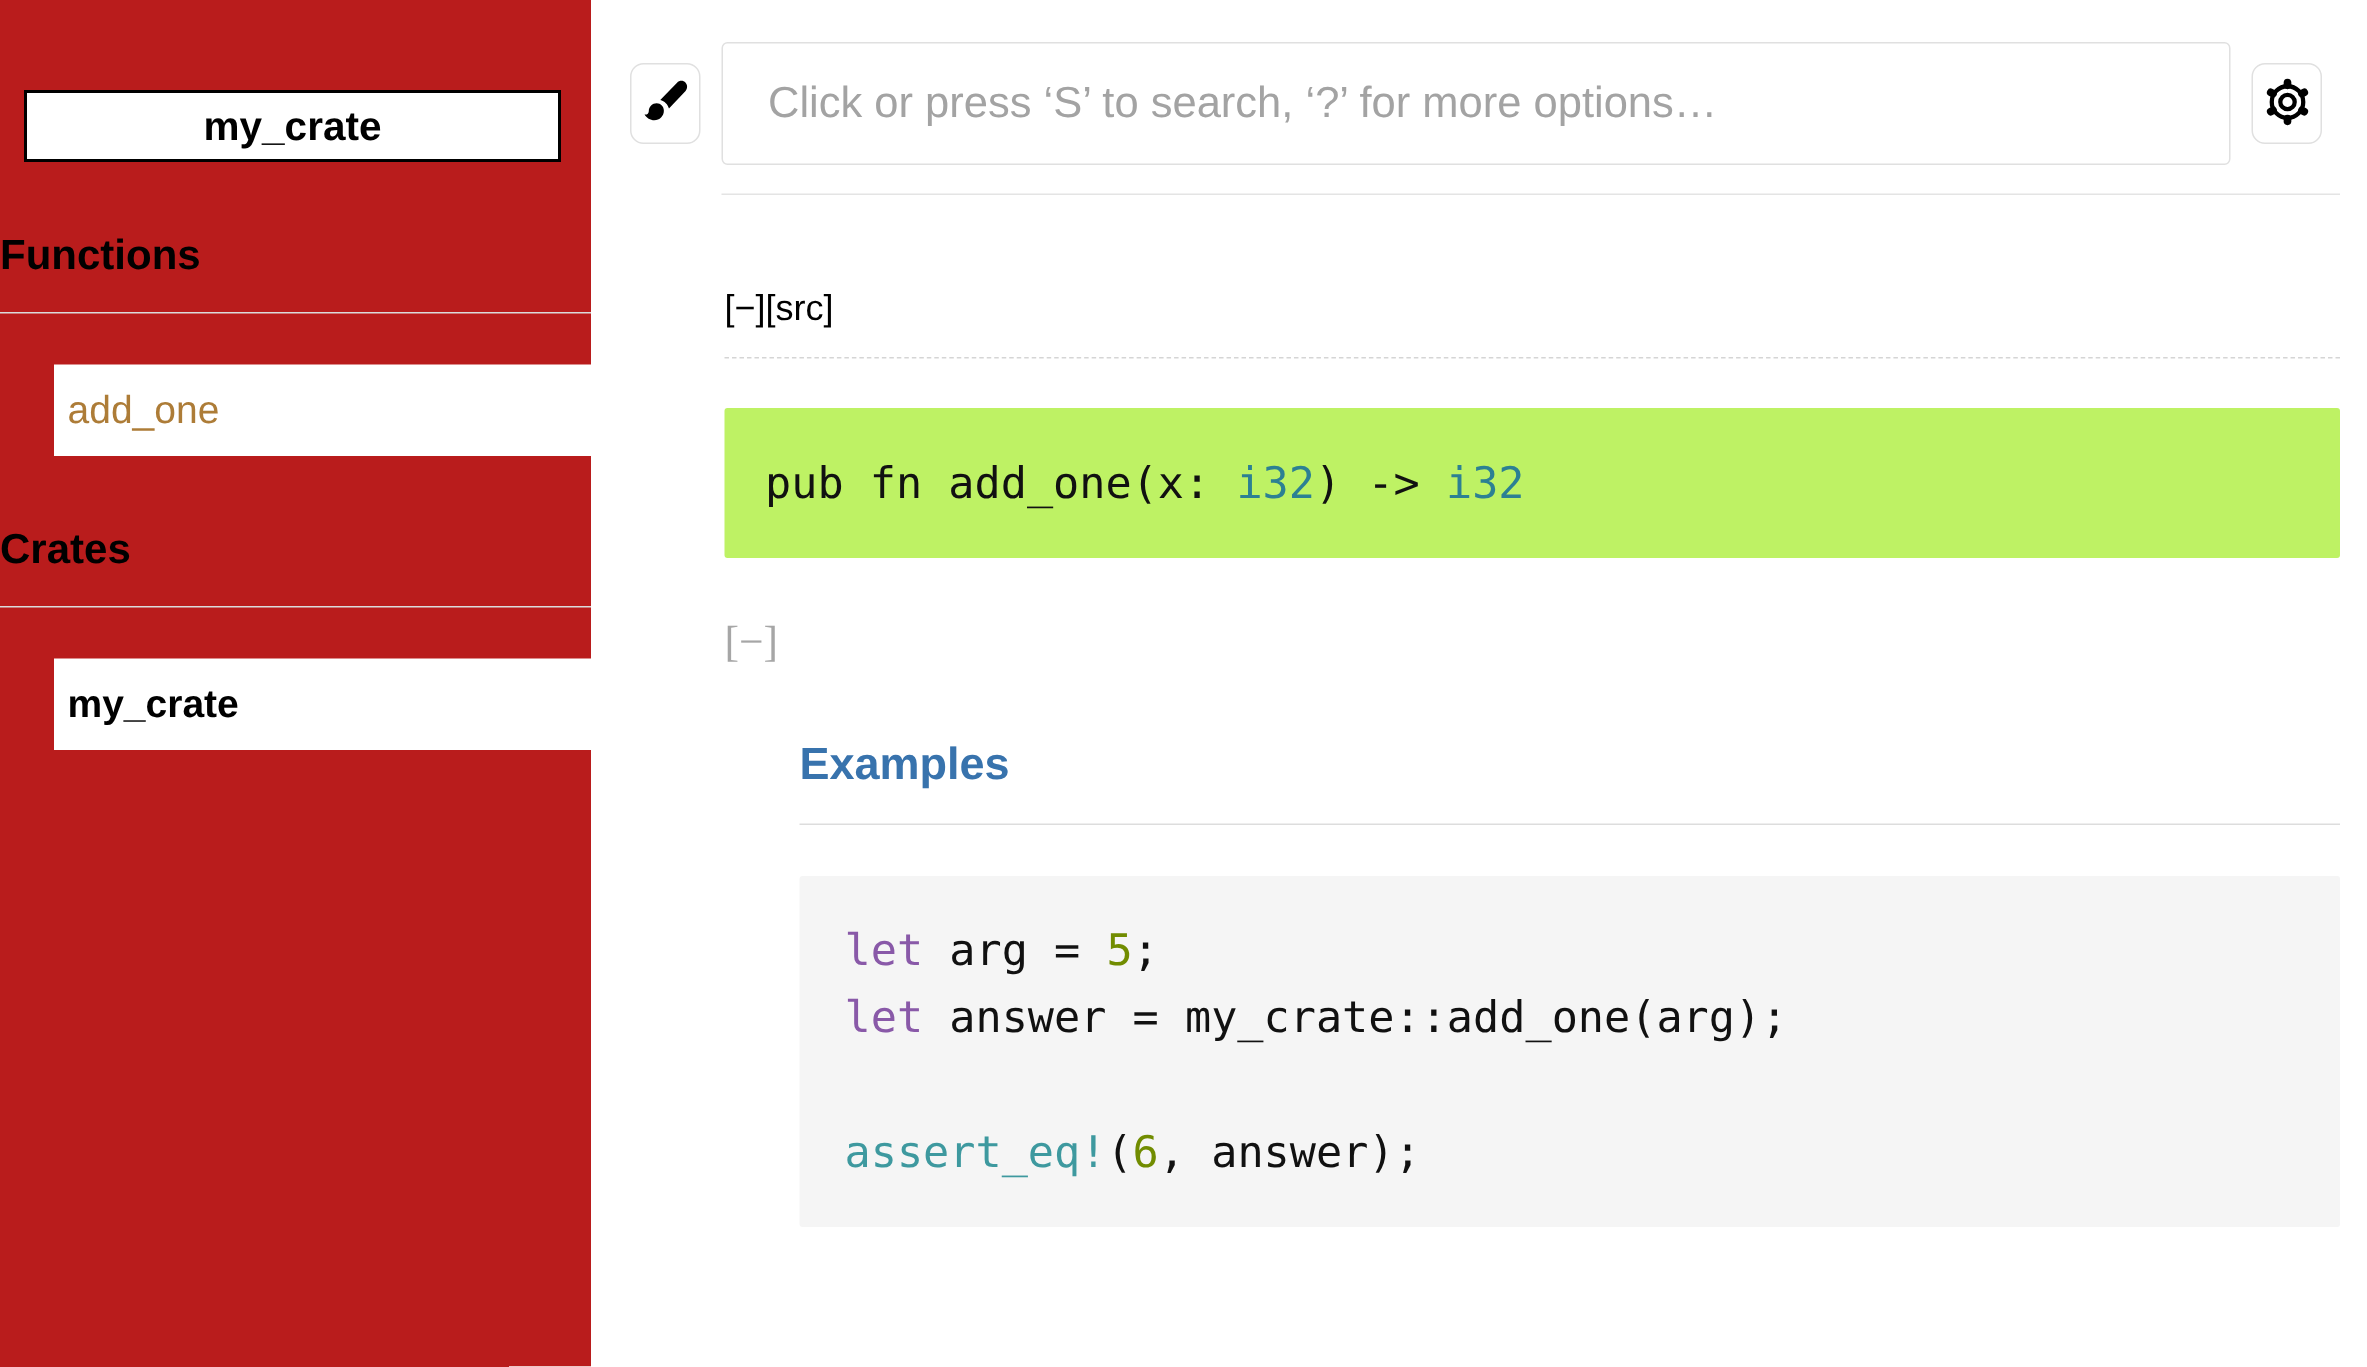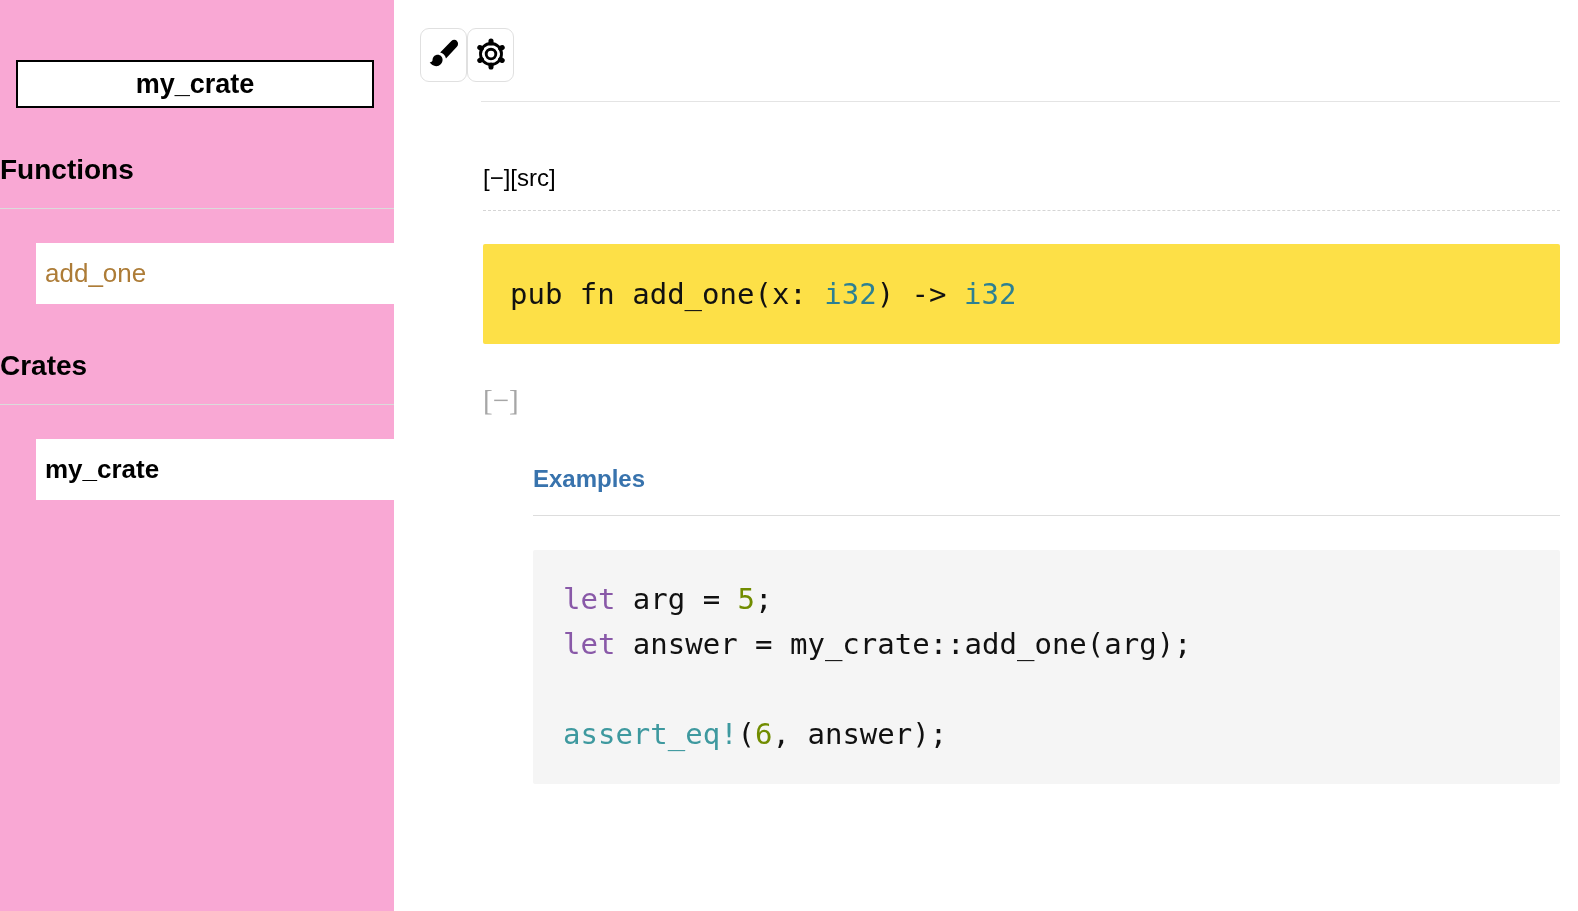--- a/index.html
+++ b/index.html
@@ -9,21 +9,21 @@
     background: #ffffff;
     font-family: "Liberation Sans", sans-serif;
     display: flex;
     overflow: hidden;
     color: #000;
   }
 
   
   .sidebar {
     width: 394px; min-width: 394px; height: 911px;
-    background: #f9a8d4;
+    background: #b91c1c;
   }
   .location {
     margin: 60px 0 0 16px;
     width: 358px; height: 48px;
     border: 2px solid #000;
     background: #fff;
     text-align: center;
     font-weight: bold;
     font-size: 27px;
     line-height: 44px;
@@ -95,21 +95,21 @@
   .out-of-band { font-size: 24px; font-weight: 400; white-space: nowrap; }
   .out-of-band a { color: #000; text-decoration: none; cursor: pointer; }
 
   pre {
     margin: 0;
     font-family: "DejaVu Sans Mono", monospace;
     font-size: 29px;
   }
   pre.signature {
     margin-top: 33px;
-    background: #fde047;
+    background: #bef264;
     padding: 31px 27px;
     border-radius: 2px;
   }
   .code-line { line-height: 45px; white-space: pre; }
   pre.signature .code-line { line-height: 38px; }
 
   .tok-plain { color: #111; }
   .tok-prim  { color: #2C8093; }
   .tok-kw    { color: #8959A8; }
   .tok-num   { color: #718C00; }
@@ -129,21 +129,21 @@
     cursor: pointer;
     flex: none;
   }
 
   .docblock { margin-left: 50px; }
   h2.examples-heading {
     margin: 48px 0 0 0;
     padding-bottom: 22px;
     border-bottom: 1px solid #DDDDDD;
     color: #3873AD;
-    font-size: 24px;
+    font-size: 30px;
     font-weight: bold;
   }
   pre.example {
     margin-top: 34px;
     background: #F5F5F5;
     padding: 27px 30px;
     border-radius: 2px;
   }
 </style>
 </head>
@@ -167,20 +167,21 @@
   <div class="topbar">
     <button class="icon-btn">
       <span>
         <svg width="34" height="34" viewBox="0 0 24 24" fill="#000">
           <path d="M21.2 2.8c-1.1-1.1-2.9-1.1-4 .1L9.3 11c2 .5 3.6 2.1 4.1 4.1l7.7-8.2c1.1-1.2 1.1-3-.0-4.1z"></path>
           <path d="M7.6 12.6c-2 0-3.7 1.6-3.7 3.7 0 .9-.7 1.6-1.6 1.6h-.4c.9 1.6 2.7 2.7 4.6 2.7 2.5 0 4.5-2 4.5-4.5 0-1.9-1.5-3.5-3.4-3.5z"></path>
         </svg>
       </span>
     </button>
 
+    <input class="search-input" type="text" placeholder="Click or press ‘S’ to search, ‘?’ for more options…" style="">
 
     <button class="icon-btn">
       <span>
         <svg width="36" height="36" viewBox="0 0 24 24" fill="none" stroke="#000">
           <circle cx="12" cy="12" r="7" stroke-width="1.9"></circle>
           <circle cx="12" cy="12" r="3.2" stroke-width="1.9"></circle>
           <g stroke-width="3.4" stroke-linecap="round">
             <line x1="12" y1="3.4" x2="12" y2="4.6"></line>
             <line x1="12" y1="19.4" x2="12" y2="20.6"></line>
             <line x1="4.55" y1="7.7" x2="5.6" y2="8.3"></line>

